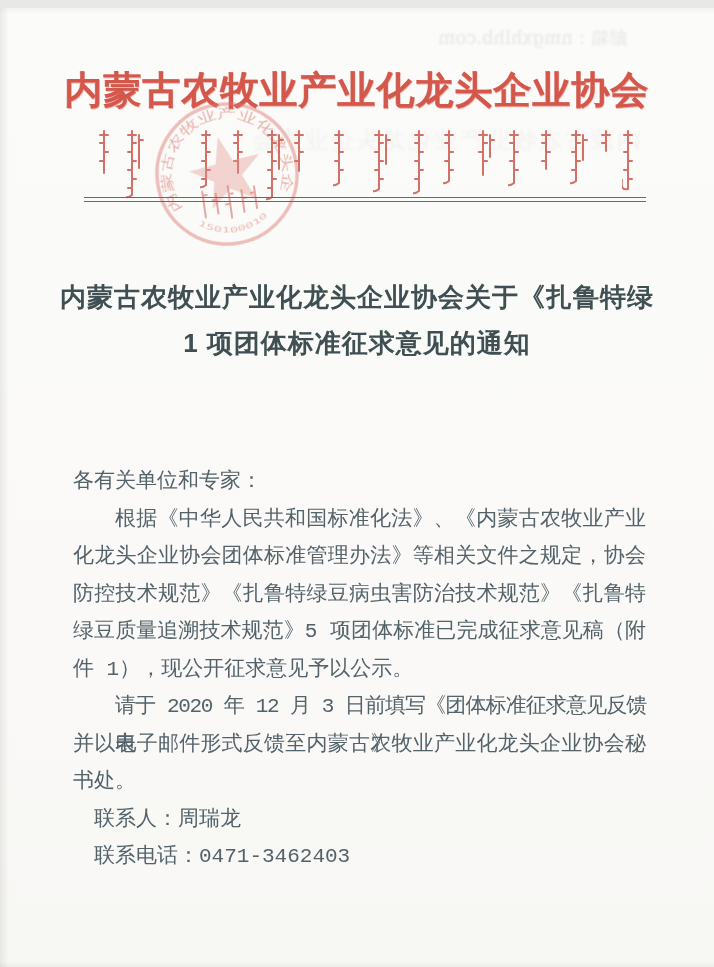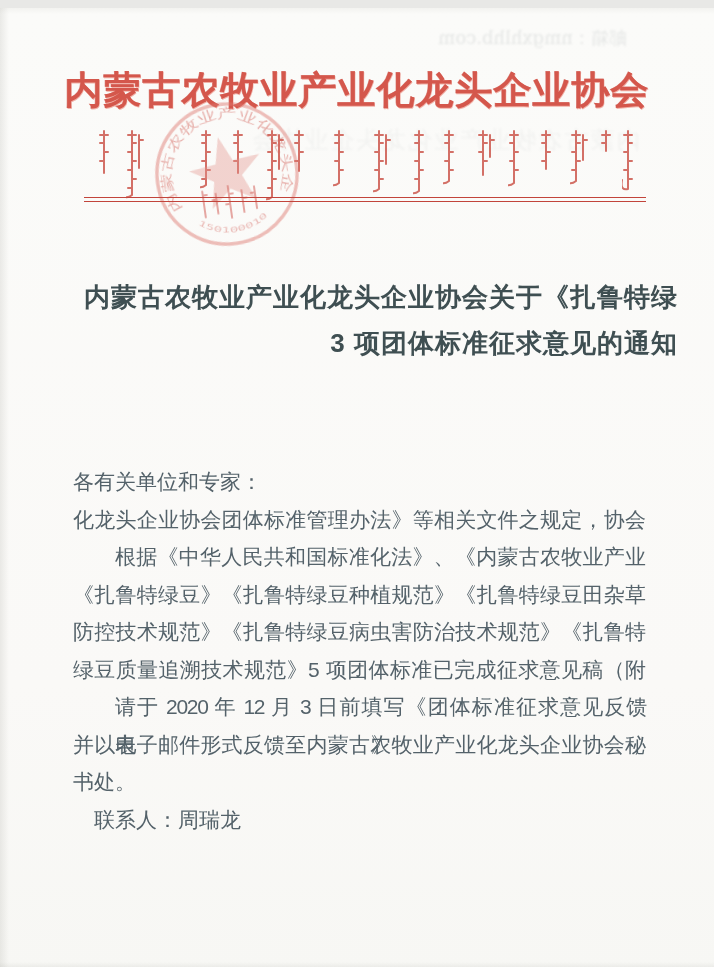--- a/index.html
+++ b/index.html
@@ -37,27 +37,27 @@
 
   
   .header-rule{position:absolute;top:189px;left:84px;width:562px;height:3px;
     border-top:1.7px solid #c2443b;border-bottom:1.7px solid #c2443b;}
 
   
   .seal{position:absolute;left:146px;top:85px;width:162px;height:162px;
     transform:rotate(-8deg);opacity:.78;filter:blur(.35px);}
 
   
-  .doc-title{position:absolute;top:266px;left:36px;right:36px;text-align:right;
+  .doc-title{position:absolute;top:266px;left:36px;right:36px;text-align:center;
     color:#3f4f52;font-weight:bold;font-size:26px;line-height:46px;letter-spacing:1px;
     font-family:"Liberation Sans","DejaVu Sans",sans-serif;}
 
   
   .notice-body{position:absolute;top:455px;left:73px;width:573px;
-    font-family:Liberation Sans, sans-serif;
+    font-family:Liberation Mono, monospace;
     font-size:21px;line-height:37.5px;color:#54626a;}
   .body-line{height:37.5px;white-space:normal;}
   .body-line.j{text-align:justify;text-align-last:justify;}
   .body-line.i1{padding-left:21px;}
   .body-line.i2{padding-left:42px;}
   .body-line.tight{letter-spacing:-1.3px;}
 </style>
 </head>
 <body>
 
@@ -134,32 +134,33 @@
     <text font-size="7.5" font-family="DejaVu Sans Mono, monospace" fill="rgba(212,100,92,0.55)">
       <textPath href="#sealBotArc" startOffset="0" textLength="118" lengthAdjust="spacingAndGlyphs">15010001001031</textPath>
     </text>
     <path d="M -27 14 V 40 M -27 18 h 4 M -14 18 V 38 M -14 24 h -4 M -1 12 V 44 M -1 20 h 4 M -1 30 h -4 M 12 18 V 40 M 12 26 h 4 M 25 16 V 38 M 25 22 h -4" stroke="rgba(210,92,84,0.68)" stroke-width="2" fill="none" stroke-linecap="round"></path>
   </svg>
 
   <div class="header-rule"></div>
 
   <div class="doc-title">
     <div>内蒙古农牧业产业化龙头企业协会关于《扎鲁特绿</div>
-    <div>3 项团体标准征求意见的通知</div>
+    <div>1 项团体标准征求意见的通知</div>
   </div>
 
   <div class="notice-body" id="notice-body">
       <div class="body-line">各有关单位和专家：</div>
+      <div class="body-line j i2">根据《中华人民共和国标准化法》、《内蒙古农牧业产业</div>
       <div class="body-line j">化龙头企业协会团体标准管理办法》等相关文件之规定，协会</div>
-      <div class="body-line j i2">根据《中华人民共和国标准化法》、《内蒙古农牧业产业</div>
-      <div class="body-line j">《扎鲁特绿豆》《扎鲁特绿豆种植规范》《扎鲁特绿豆田杂草</div>
       <div class="body-line j">防控技术规范》《扎鲁特绿豆病虫害防治技术规范》《扎鲁特</div>
       <div class="body-line j">绿豆质量追溯技术规范》5 项团体标准已完成征求意见稿（附</div>
+      <div class="body-line">件 1），现公开征求意见予以公示。</div>
       <div class="body-line j i2 tight">请于 2020 年 12 月 3 日前填写《团体标准征求意见反馈表》，</div>
       <div class="body-line j">并以电子邮件形式反馈至内蒙古农牧业产业化龙头企业协会秘</div>
       <div class="body-line">书处。</div>
       <div class="body-line i1">联系人：周瑞龙</div>
+      <div class="body-line i1">联系电话：0471-3462403</div>
     </div>
 
   <div class="edge-left"></div>
   <div class="edge-top"></div>
   <div class="edge-bottom"></div>
 </div>
 
 </body></html>

